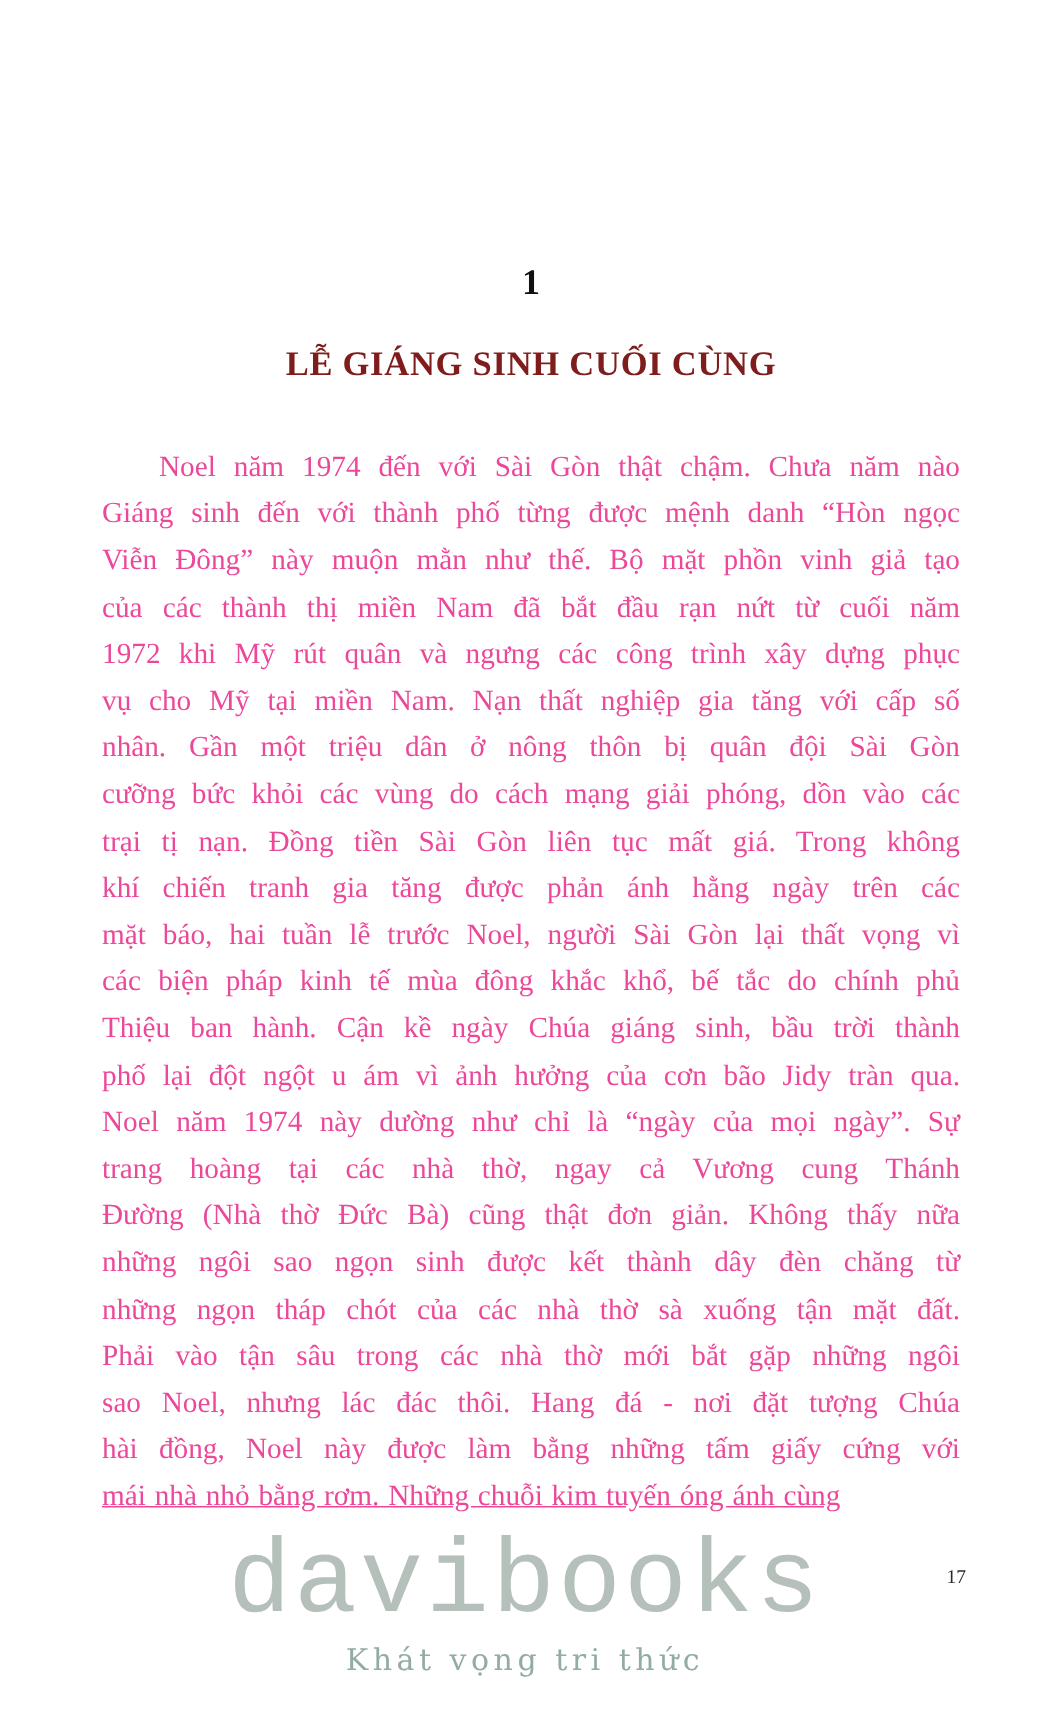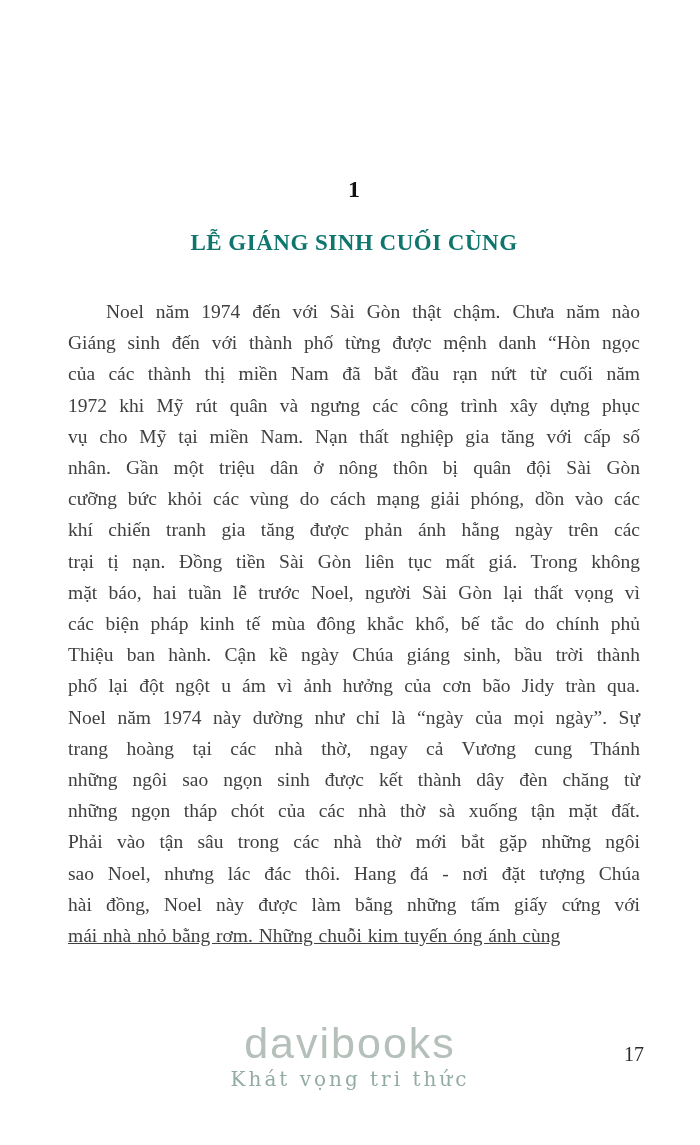--- a/index.html
+++ b/index.html
@@ -20,53 +20,53 @@
     font-size: 24px;
     font-weight: bold;
     color: #111111;
   }
   .chapter-title {
     text-align: center;
     font-size: 23px;
     font-weight: bold;
     letter-spacing: 0.5px;
     margin-top: 27px;
-    color: #0f766e;
+    color: #7f1d1d;
   }
   .body-text {
     margin-top: 40px;
     font-size: 19.5px;
     line-height: 31.2px;
-    color: #404040;
+    color: #ec4899;
   }
   .body-text .line {
     text-align: justify;
     text-align-last: justify;
     word-spacing: 1px;
   }
   .body-text .line:first-child { text-indent: 38px; }
   .body-text .line:last-child { text-align-last: left; text-decoration: underline; }
   .page-number {
     position: absolute;
     top: 1043px;
     right: 56px;
-    font-size: 20px;
+    font-size: 13px;
     color: #2a2a2a;
   }
   .watermark {
     position: absolute;
     top: 1022px;
     left: 142px;
     width: 416px;
     text-align: center;
     user-select: none;
   }
   .wm-name {
-    font-family: Liberation Sans, sans-serif;
-    font-size: 43px;
+    font-family: Liberation Mono, monospace;
+    font-size: 70px;
     line-height: 1.0;
     letter-spacing: 2px;
     color: #b6c0ba;
   }
   .wm-tagline {
     font-family: "DejaVu Serif", serif;
     font-size: 20px;
     letter-spacing: 3px;
     margin-top: 2px;
     color: #93aca3;
@@ -75,33 +75,35 @@
 </head>
 <body>
 
 <div class="page">
   <div class="content">
     <div class="chapter-number">1</div>
     <h1 class="chapter-title">LỄ GIÁNG SINH CUỐI CÙNG</h1>
     <div class="body-text">
         <div class="line">Noel năm 1974 đến với Sài Gòn thật chậm. Chưa năm nào</div>
         <div class="line">Giáng sinh đến với thành phố từng được mệnh danh “Hòn ngọc</div>
+        <div class="line">Viễn Đông” này muộn mằn như thế. Bộ mặt phồn vinh giả tạo</div>
         <div class="line">của các thành thị miền Nam đã bắt đầu rạn nứt từ cuối năm</div>
         <div class="line">1972 khi Mỹ rút quân và ngưng các công trình xây dựng phục</div>
         <div class="line">vụ cho Mỹ tại miền Nam. Nạn thất nghiệp gia tăng với cấp số</div>
         <div class="line">nhân. Gần một triệu dân ở nông thôn bị quân đội Sài Gòn</div>
         <div class="line">cưỡng bức khỏi các vùng do cách mạng giải phóng, dồn vào các</div>
+        <div class="line">trại tị nạn. Đồng tiền Sài Gòn liên tục mất giá. Trong không</div>
         <div class="line">khí chiến tranh gia tăng được phản ánh hằng ngày trên các</div>
-        <div class="line">trại tị nạn. Đồng tiền Sài Gòn liên tục mất giá. Trong không</div>
         <div class="line">mặt báo, hai tuần lễ trước Noel, người Sài Gòn lại thất vọng vì</div>
         <div class="line">các biện pháp kinh tế mùa đông khắc khổ, bế tắc do chính phủ</div>
         <div class="line">Thiệu ban hành. Cận kề ngày Chúa giáng sinh, bầu trời thành</div>
         <div class="line">phố lại đột ngột u ám vì ảnh hưởng của cơn bão Jidy tràn qua.</div>
         <div class="line">Noel năm 1974 này dường như chỉ là “ngày của mọi ngày”. Sự</div>
         <div class="line">trang hoàng tại các nhà thờ, ngay cả Vương cung Thánh</div>
+        <div class="line">Đường (Nhà thờ Đức Bà) cũng thật đơn giản. Không thấy nữa</div>
         <div class="line">những ngôi sao ngọn sinh được kết thành dây đèn chăng từ</div>
         <div class="line">những ngọn tháp chót của các nhà thờ sà xuống tận mặt đất.</div>
         <div class="line">Phải vào tận sâu trong các nhà thờ mới bắt gặp những ngôi</div>
         <div class="line">sao Noel, nhưng lác đác thôi. Hang đá - nơi đặt tượng Chúa</div>
         <div class="line">hài đồng, Noel này được làm bằng những tấm giấy cứng với</div>
         <div class="line">mái nhà nhỏ bằng rơm. Những chuỗi kim tuyến óng ánh cùng</div>
       </div>
   </div>
 
   <div class="watermark">

